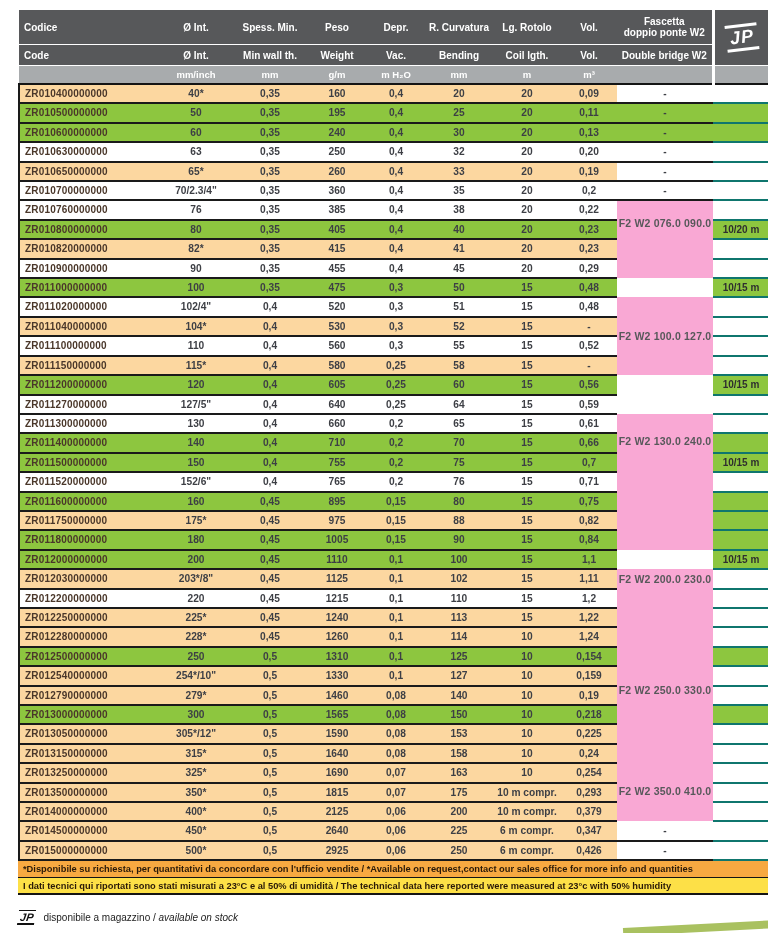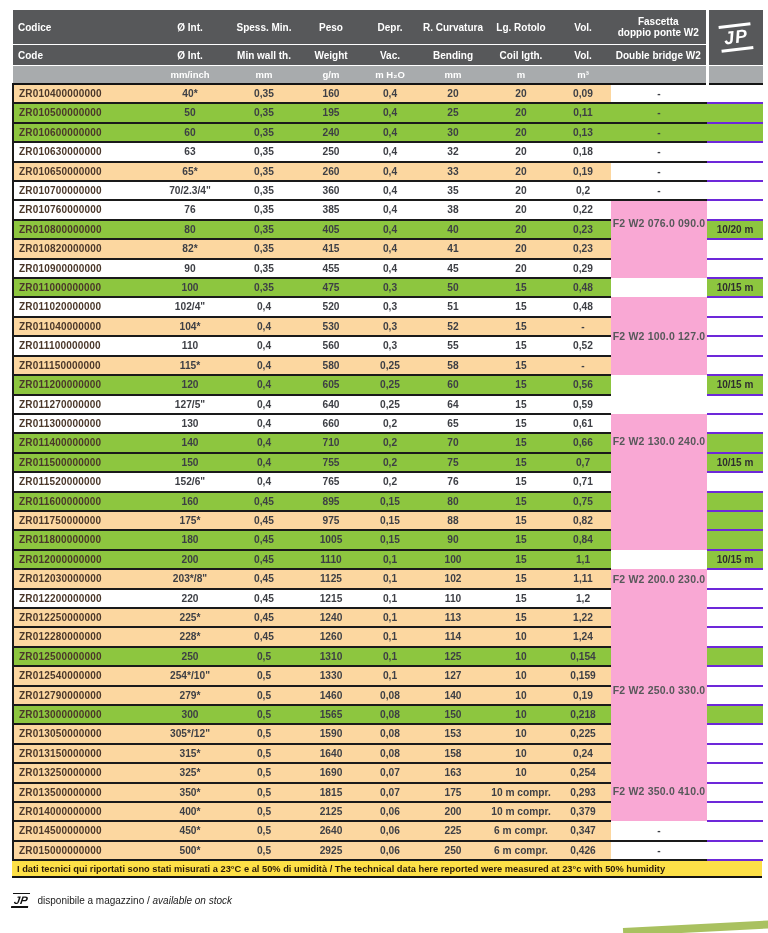--- a/index.html
+++ b/index.html
@@ -1,18 +1,18 @@
 <!DOCTYPE html>
 <html><head>
 <meta charset="utf-8">
 <style>
   html,body{margin:0;padding:0;background:#fff;}
   body{width:768px;height:933px;position:relative;overflow:hidden;
        font-family:"Liberation Sans",sans-serif;}
-  .page{position:absolute;inset:0;padding:10px 0 0 12px;box-sizing:border-box;}
+  .page{position:absolute;inset:0;padding:10px 0 0 18px;box-sizing:border-box;}
 
   table.spec{border-collapse:collapse;table-layout:fixed;width:750px;}
   th,td{padding:0;margin:0;font-weight:bold;text-align:center;vertical-align:middle;
         white-space:nowrap;overflow:hidden;}
 
   
   tr.hr1 th{background:#57585a;color:#fff;height:34px;font-size:10px;border-bottom:1px solid #fff;}
   tr.hr2 th{background:#57585a;color:#fff;height:20px;font-size:10px;border-bottom:1px solid #fff;}
   tr.hru th{background:#a8abad;color:#fff;height:17px;font-size:9.5px;border-bottom:2px solid #141414;}
   th.colL, td.code{text-align:left;padding-left:5px;}
@@ -28,21 +28,21 @@
            border-bottom:2px solid #1a1a1a;}
   tbody td.code{color:#4a372a;font-size:10px;letter-spacing:.2px;border-left:2px solid #1a1a1a;margin-top:26px;}
   .bg-o{background:#fcd7a0;}
   .bg-g{background:#8dc63f;}
   .bg-w{background:#ffffff;}
   td.fas{background:#fff;border-bottom:none;color:#3d3f45;}
   td.fas.dash{border-bottom:2px solid #1a1a1a;}
   td.fas.bg-g{background:#8dc63f;}
   td.fas-group{background:#f9a8d4;border-bottom:none;color:#57585a;font-size:10.5px;
                letter-spacing:.2px;}
-  td.jpcell{background:#fff;border-bottom:2px solid #6d28d9;font-size:10px;color:#2f2f2f;}
+  td.jpcell{background:#fff;border-bottom:2px solid #0f766e;font-size:10px;color:#2f2f2f;}
   td.jpcell.green{background:#8dc63f;}
   .u20{padding-bottom:20px;}.u32{padding-bottom:32px;}.u48{padding-bottom:48px;}
   .u56{padding-bottom:56px;}.u80{padding-bottom:80px;}
 
   
   .fbar{width:750px;box-sizing:border-box;font-weight:bold;padding-left:5px;
         text-align:left;white-space:nowrap;overflow:hidden;}
   .fbar1{background:#f7a941;height:17px;line-height:17px;font-size:9.3px;color:#2a1a08;
          border-bottom:1px solid #141414;}
   .fbar2{background:#fde047;height:17px;line-height:17px;font-size:9.3px;color:#2a1a08;
@@ -155,21 +155,21 @@
           <td class="jpcell green"></td>
         </tr>
         <tr>
           <td class="bg-w code">ZR010630000000</td>
           <td class="bg-w">63</td>
           <td class="bg-w">0,35</td>
           <td class="bg-w">250</td>
           <td class="bg-w">0,4</td>
           <td class="bg-w">32</td>
           <td class="bg-w">20</td>
-          <td class="bg-w">0,18</td>
+          <td class="bg-w">0,20</td>
           <td class="fas dash">-</td>
           <td class="jpcell"></td>
         </tr>
         <tr>
           <td class="bg-o code">ZR010650000000</td>
           <td class="bg-o">65*</td>
           <td class="bg-o">0,35</td>
           <td class="bg-o">260</td>
           <td class="bg-o">0,4</td>
           <td class="bg-o">33</td>
@@ -572,20 +572,21 @@
           <td class="bg-o">0,06</td>
           <td class="bg-o">250</td>
           <td class="bg-o">6 m compr.</td>
           <td class="bg-o">0,426</td>
           <td class="fas dash">-</td>
           <td class="jpcell"></td>
         </tr>
       </tbody>
   </table>
 
+  <div class="fbar fbar1">*Disponibile su richiesta, per quantitativi da concordare con l'ufficio vendite / *Available on request,contact our sales office for more info and quantities</div>
   <div class="fbar fbar2">I dati tecnici qui riportati sono stati misurati a 23°C e al 50% di umidità / The technical data here reported were measured at 23°c with 50% humidity</div>
 
   <div class="legend">
     <span class="mini-jp">JP</span>
     <span>
       <span class="it">disponibile a magazzino / </span><span class="en">available on stock</span>
     </span>
   </div>
 
   <div class="stripe"></div>

